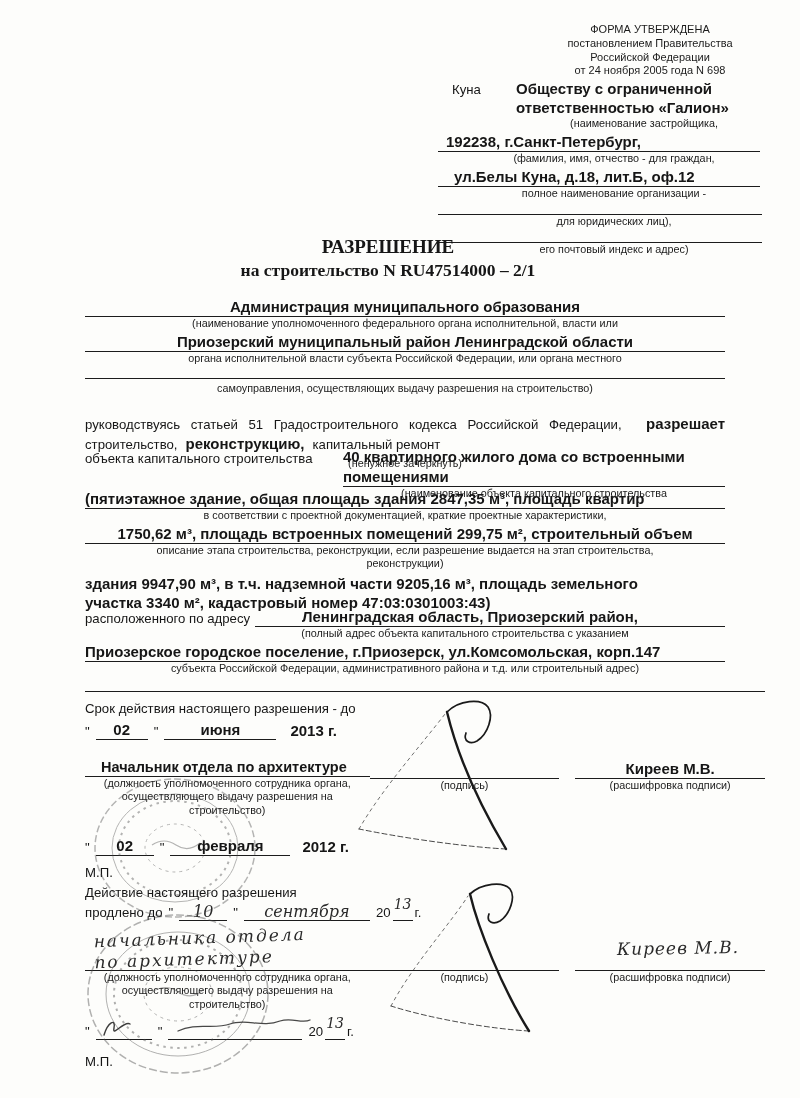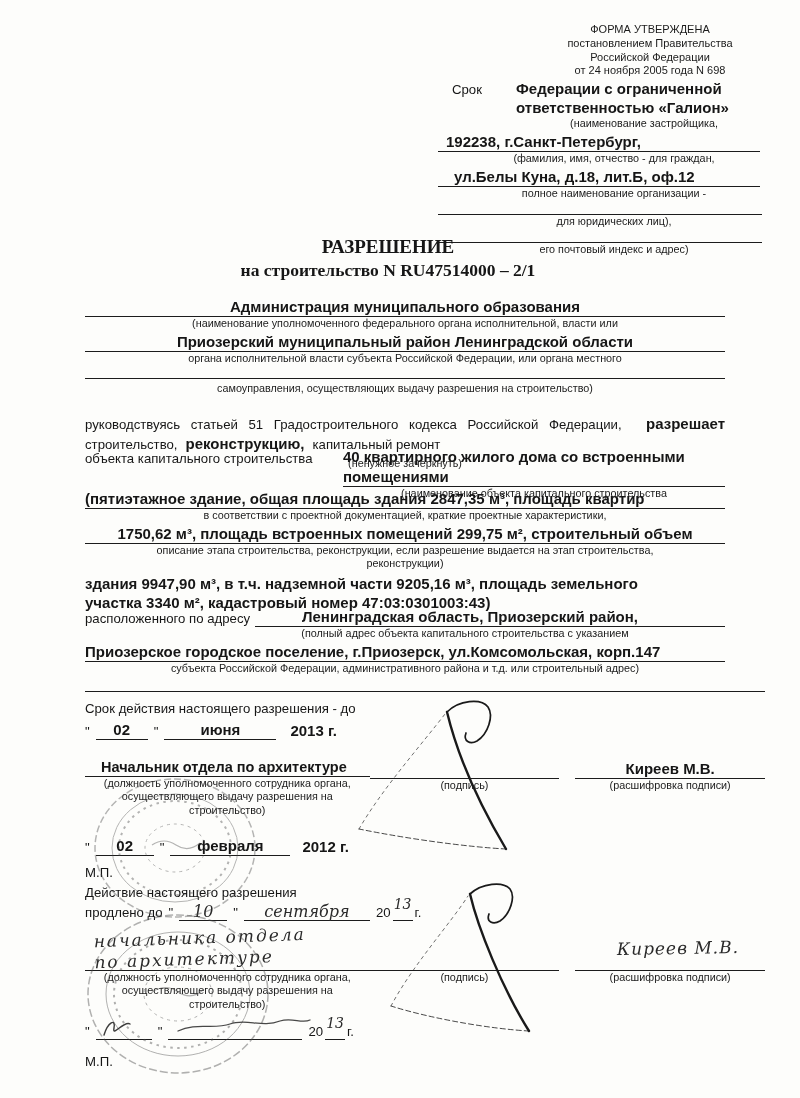--- a/index.html
+++ b/index.html
@@ -33,23 +33,23 @@
 
 <div class="abs cap" style="top:23px; left:525px; width:250px; font-size:11px;">
   <div>ФОРМА УТВЕРЖДЕНА</div>
   <div>постановлением Правительства</div>
   <div>Российской Федерации</div>
   <div>от 24 ноября 2005 года N 698</div>
 </div>
 
 <div class="abs" style="top:79px; left:438px; width:352px;">
   <div class="row">
-    <span class="t13" style="width:50px; padding-left:14px; padding-top:2px;">Срок</span>
+    <span class="t13" style="width:50px; padding-left:14px; padding-top:2px;">Куна</span>
     <div style="margin-left:14px;">
-      <div class="b15">Федерации с ограниченной</div>
+      <div class="b15">Обществу с ограниченной</div>
       <div class="b15">ответственностью «Галион»</div>
     </div>
   </div>
   <div class="cap" style="padding-left:60px;">(наименование застройщика,</div>
   <div class="b15 u" style="padding-left:8px; margin-right:30px; margin-top:1px;">192238, г.Санкт-Петербург,</div>
   <div class="cap">(фамилия, имя, отчество - для граждан,</div>
   <div class="b15 u" style="padding-left:16px; margin-right:30px; margin-top:1px;">ул.Белы Куна, д.18, лит.Б, оф.12</div>
   <div class="cap">полное наименование организации -</div>
   <div class="u" style="height:14px; margin-right:28px;"></div>
   <div class="cap">для юридических лиц),</div>

